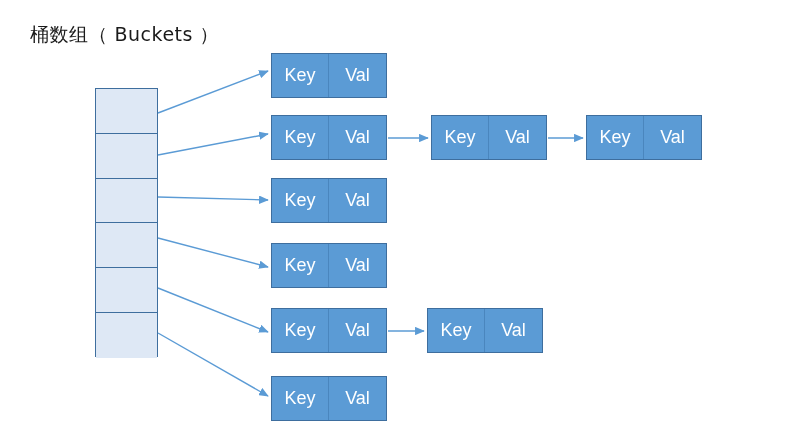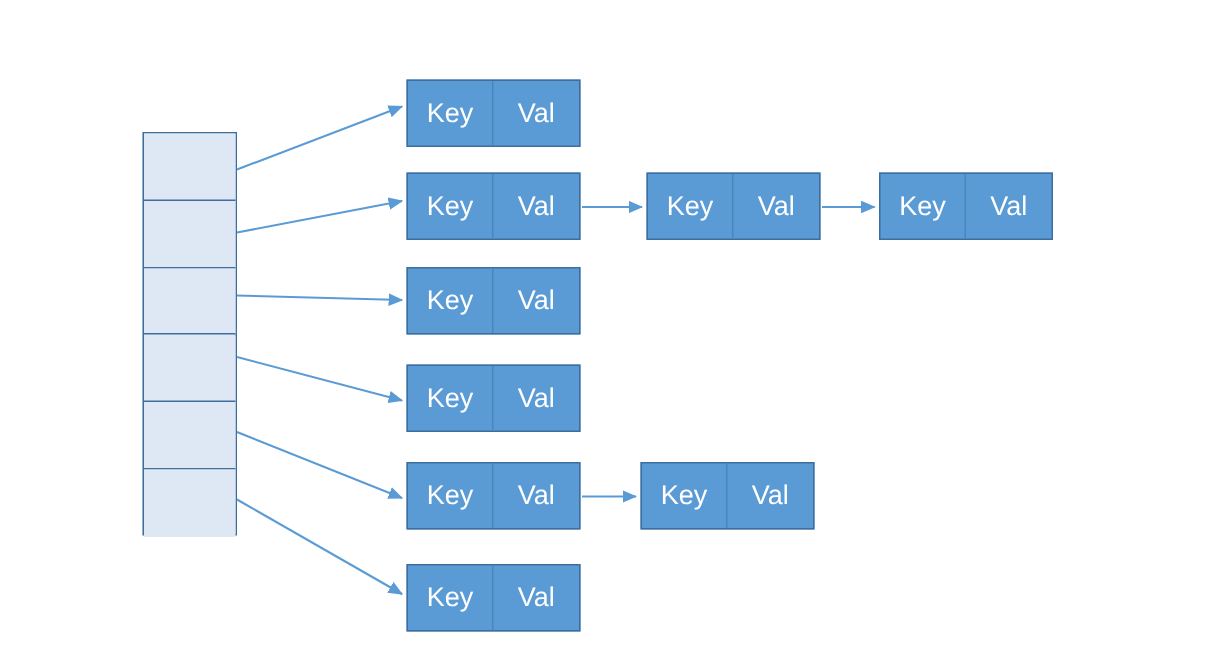--- a/index.html
+++ b/index.html
@@ -71,20 +71,21 @@
     width: 808px;
     height: 446px;
     pointer-events: none;
   }
 </style>
 </head>
 <body>
 
 <div id="canvas">
 
+  <div id="title">桶数组（ Buckets ）</div>
 
   <div class="bucket-array" id="bucket-array" style="left: 95px; top: 88px; width: 63px; height: 269px; background: rgb(222, 232, 245); border-color: rgb(62, 110, 158);">
       <div class="bucket-cell" style="top: 0px; height: 44.8333px; background: rgb(222, 232, 245); border-bottom-color: rgb(62, 110, 158);"></div>
       <div class="bucket-cell" style="top: 44.8333px; height: 44.8333px; background: rgb(222, 232, 245); border-bottom-color: rgb(62, 110, 158);"></div>
       <div class="bucket-cell" style="top: 89.6667px; height: 44.8333px; background: rgb(222, 232, 245); border-bottom-color: rgb(62, 110, 158);"></div>
       <div class="bucket-cell" style="top: 134.5px; height: 44.8333px; background: rgb(222, 232, 245); border-bottom-color: rgb(62, 110, 158);"></div>
       <div class="bucket-cell" style="top: 179.333px; height: 44.8333px; background: rgb(222, 232, 245); border-bottom-color: rgb(62, 110, 158);"></div>
       <div class="bucket-cell last" style="top: 224.167px; height: 44.8333px; background: rgb(222, 232, 245); border-bottom-color: rgb(62, 110, 158);"></div>
     </div>
 

